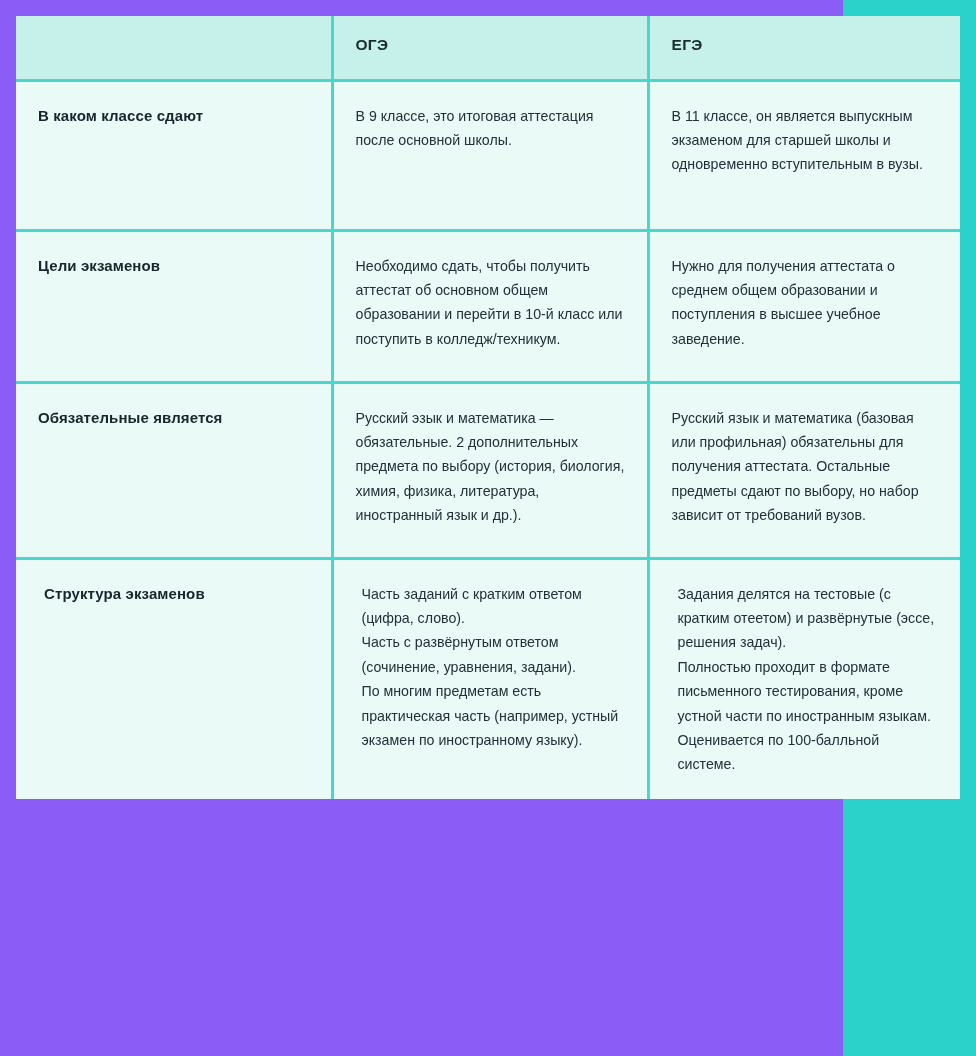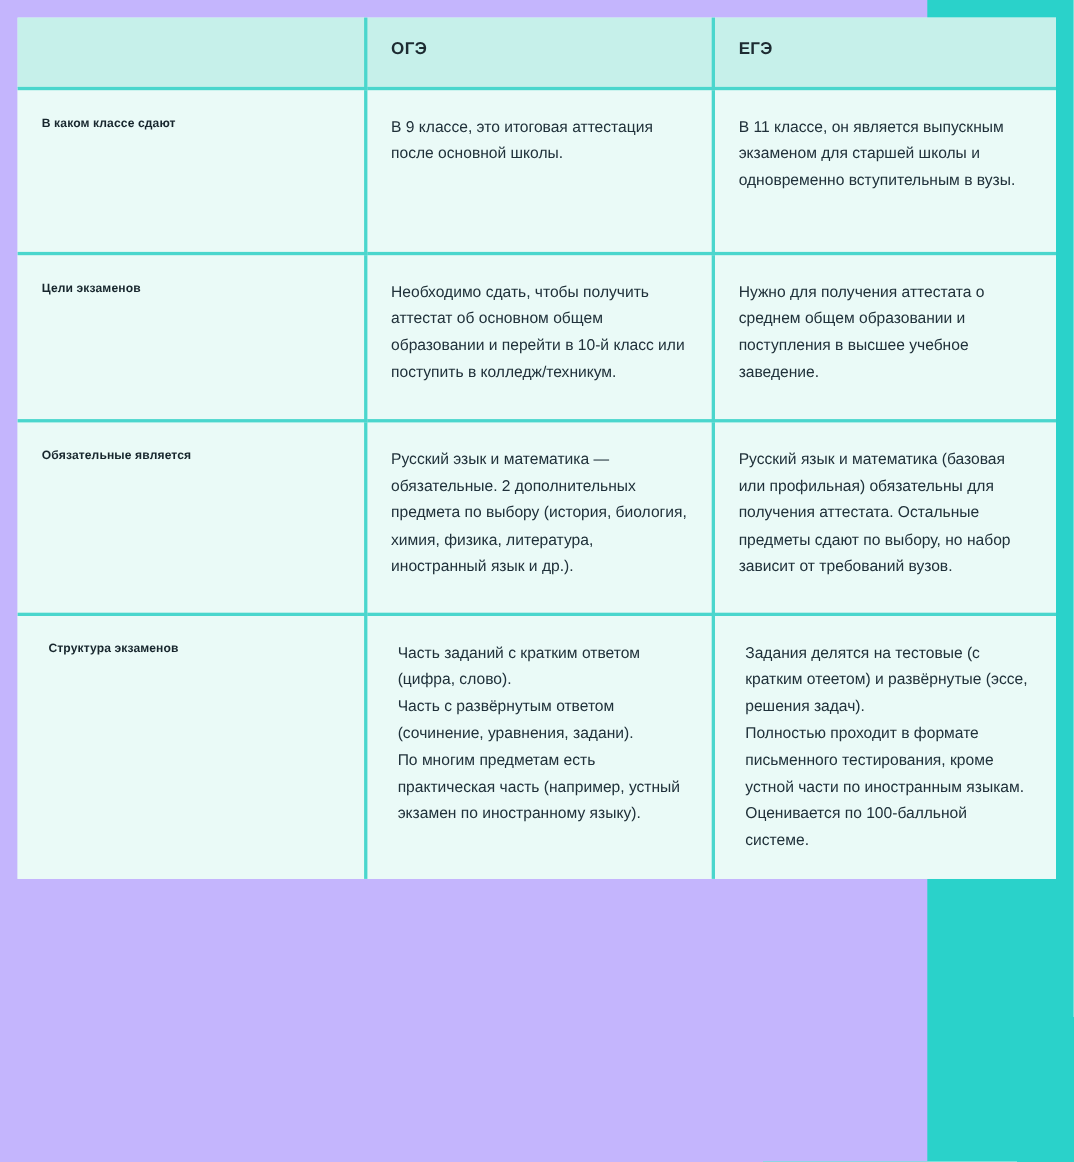--- a/index.html
+++ b/index.html
@@ -11,21 +11,21 @@
     height: 1056px;
     background: #2ad2ca;
     font-family: "Liberation Sans", sans-serif;
     overflow: hidden;
   }
 
   .page {
     position: relative;
     width: 843px;
     height: 1056px;
-    background: #c4b5fd;
+    background: #8b5cf6;
     box-sizing: border-box;
     padding: 16px 16px 16px 16px;
   }
 
   .comparison-table {
     width: 944px;
     border-collapse: collapse;
     table-layout: fixed;
     background: #eafaf7;
   }
@@ -69,21 +69,21 @@
   .comparison-table td {
     background: #eafaf7;
     padding: 22px 22px 22px 22px;
     font-size: 14.2px;
     line-height: 1.72;
     color: #20313a;
   }
 
   td.feature-cell {
     font-weight: bold;
-    font-size: 11px;
+    font-size: 15px;
     line-height: 1.6;
     color: #17262d;
     letter-spacing: 0.1px;
   }
 
   td.value-cell {
     font-weight: normal;
     white-space: pre-line;
   }
 

